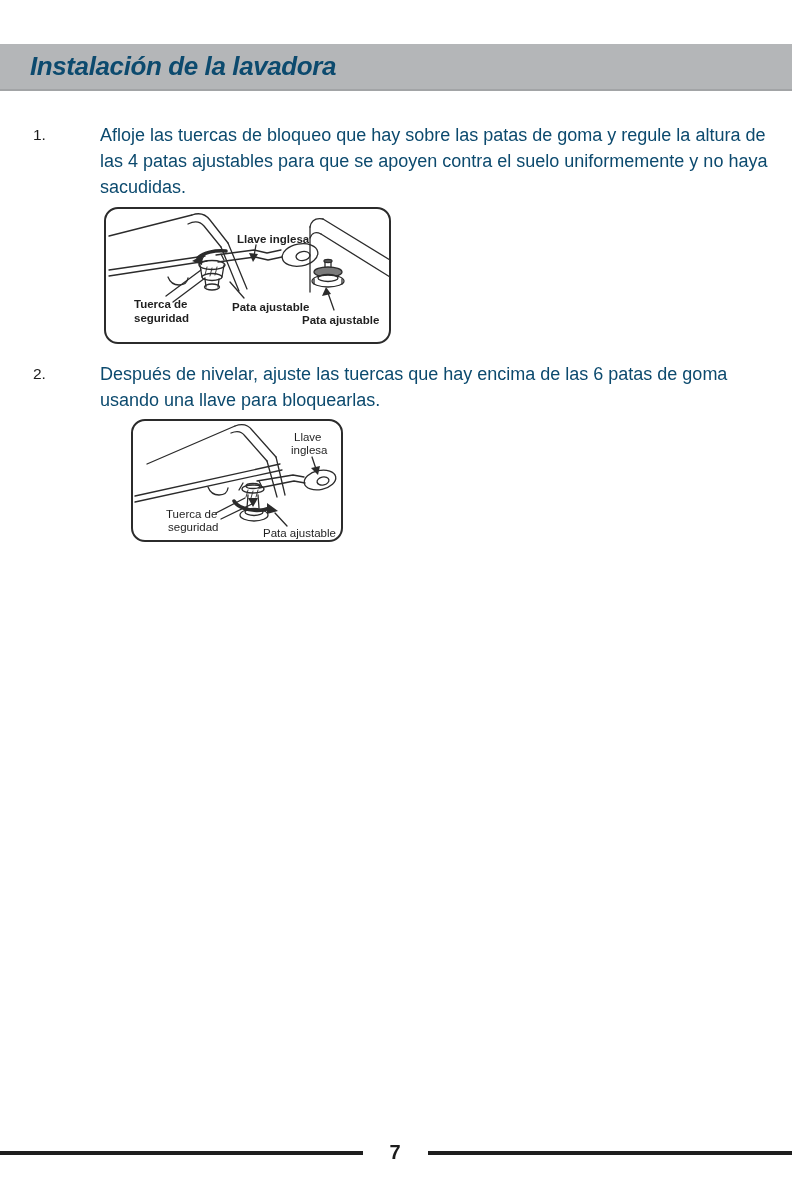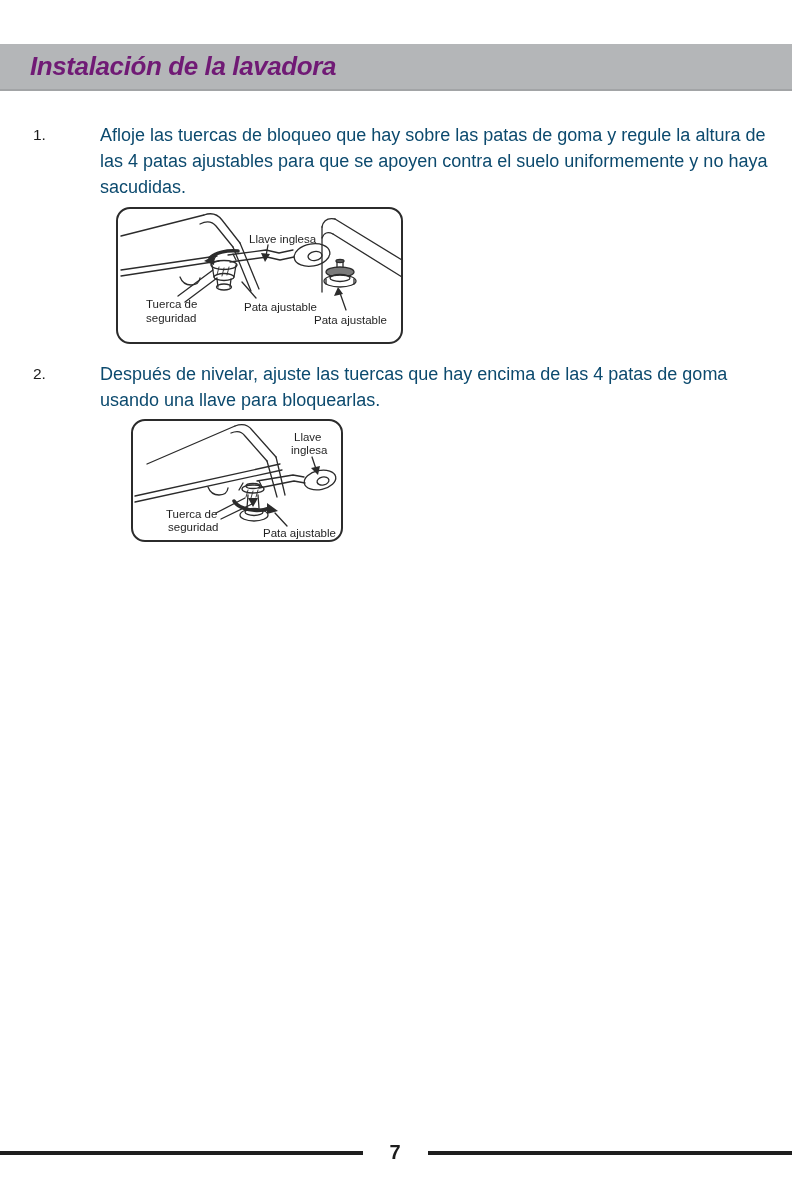--- a/index.html
+++ b/index.html
@@ -8,38 +8,38 @@
     font-family:"Liberation Sans","DejaVu Sans",sans-serif;color:#1c1c1c;
   }
   
   .title-band{
     position:absolute;left:0;top:44px;width:792px;height:47px;
     background:#b4b6b8;border-bottom:2px solid #a2a4a6;box-sizing:border-box;
     display:flex;align-items:center;
   }
   .title-band h1{
     margin:0 0 0 30px;font-size:26px;font-weight:bold;font-style:italic;
-    letter-spacing:-0.4px;color:#701a75;white-space:nowrap;
+    letter-spacing:-0.4px;color:#0c4a6e;white-space:nowrap;
   }
   
   .step-num{
     position:absolute;left:33px;font-size:15.5px;line-height:26px;color:#1c1c1c;
   }
   .step-text{
     position:absolute;left:100px;width:678px;font-size:18px;line-height:26px;
     color:#0c4a6e;text-align:left;
   }
   .step1-num,.step1-text{top:122px;}
   .step2-num,.step2-text{top:361px;}
   
   .figure{
     position:absolute;border:2px solid #2b2b2b;border-radius:14px;
     box-sizing:border-box;background:#ffffff;
   }
-  .figure1{left:116px;top:207px;width:287px;height:137px;}
+  .figure1{left:104px;top:207px;width:287px;height:137px;font-weight:bold;}
   .figure2{left:131px;top:419px;width:212px;height:123px;}
   .figure svg{position:absolute;left:-2px;top:-2px;}
   .figure svg text{
     font-family:"Liberation Sans","DejaVu Sans",sans-serif;
     font-size:11.5px;fill:#1f1f1f;
   }
   
   .footer-rule{position:absolute;top:1151px;height:4px;background:#1e1e1e;}
   .footer-rule-left{left:0;width:363px;}
   .footer-rule-right{left:428px;width:364px;}
@@ -130,21 +130,21 @@
       </g>
       <text x="133" y="36">Llave inglesa</text>
       <text x="30" y="101">Tuerca de</text>
       <text x="30" y="115">seguridad</text>
       <text x="128" y="104">Pata ajustable</text>
       <text x="198" y="117">Pata ajustable</text>
     </svg>
   </div>
 
   <div class="step-num step2-num">2.</div>
-  <div class="step-text step2-text">Después de nivelar, ajuste las tuercas que hay encima de las 4 patas de goma usando una llave para bloquearlas.</div>
+  <div class="step-text step2-text">Después de nivelar, ajuste las tuercas que hay encima de las 6 patas de goma usando una llave para bloquearlas.</div>
 
   <div class="figure figure2">
     <svg width="212" height="123" viewBox="0 0 212 123">
       <g stroke="#2b2b2b" stroke-width="1.3" fill="none" stroke-linecap="round" stroke-linejoin="round">
 
         <g>
           <path d="M16,45 L104,7"></path>
           <path d="M104,7 Q115,3 121,11 L145,38"></path>
           <path d="M100,14 Q109,10 114,17 L136,42"></path>
           <path d="M145,38 L154,76"></path>

